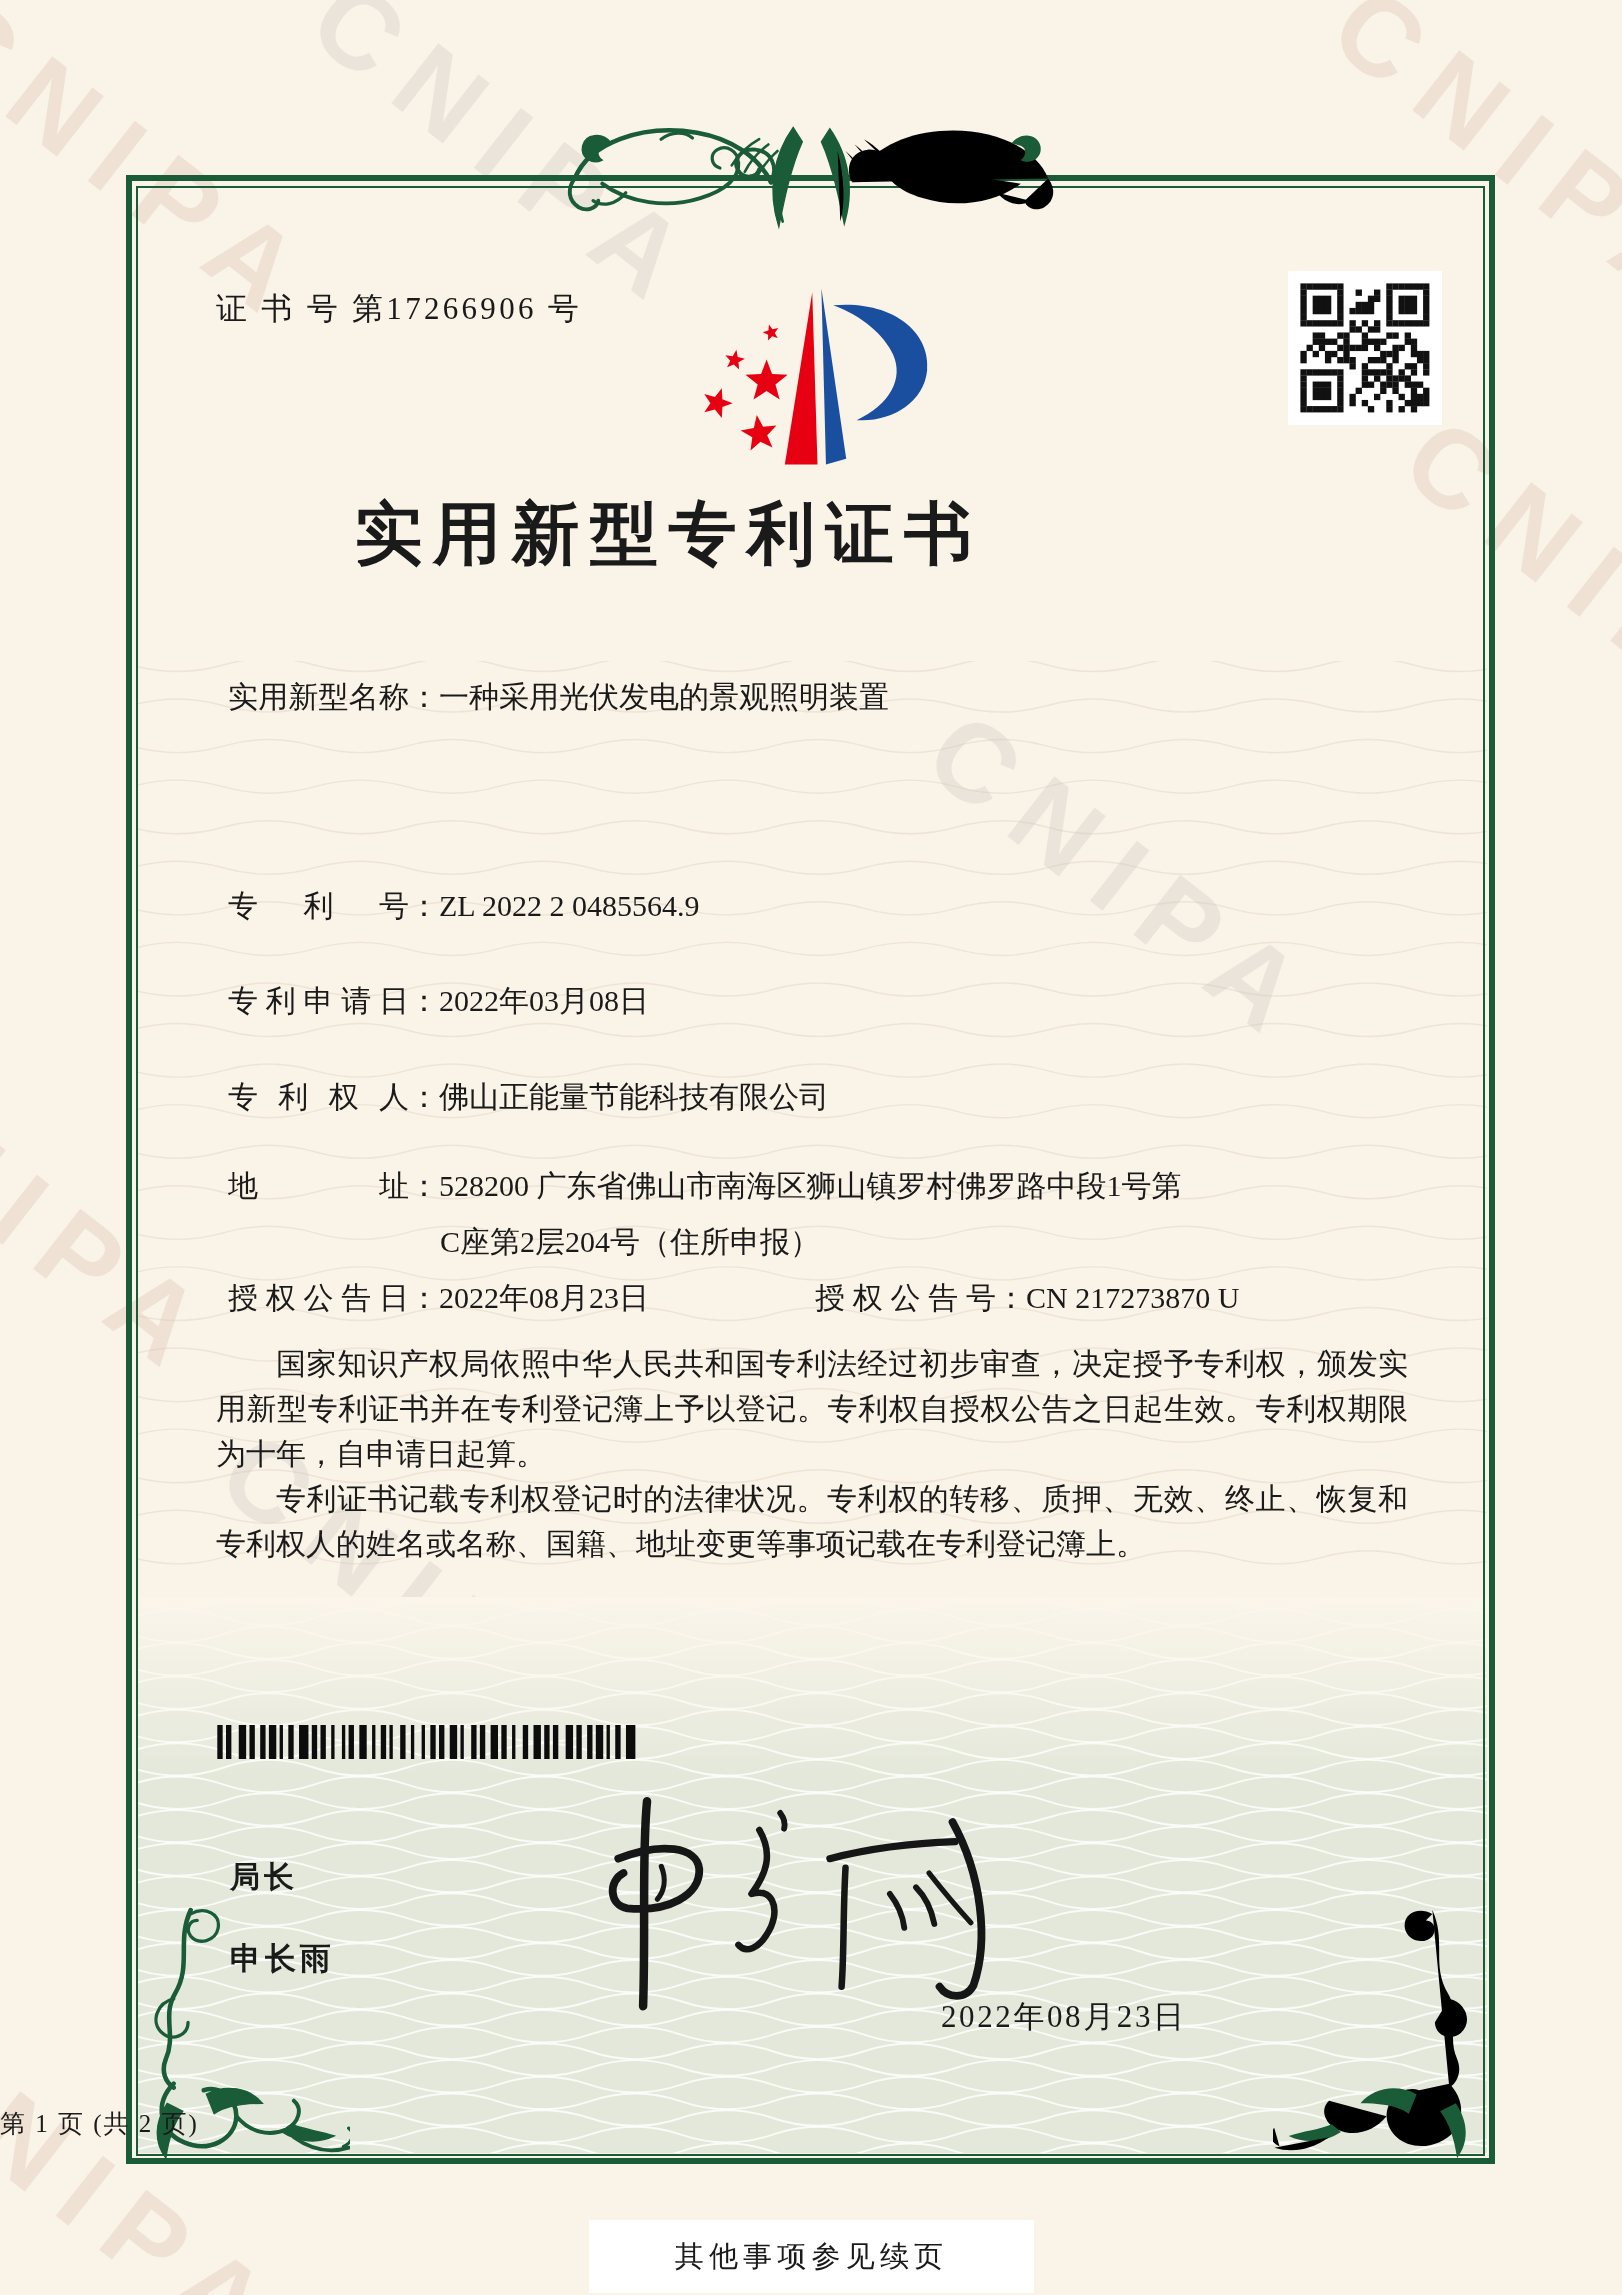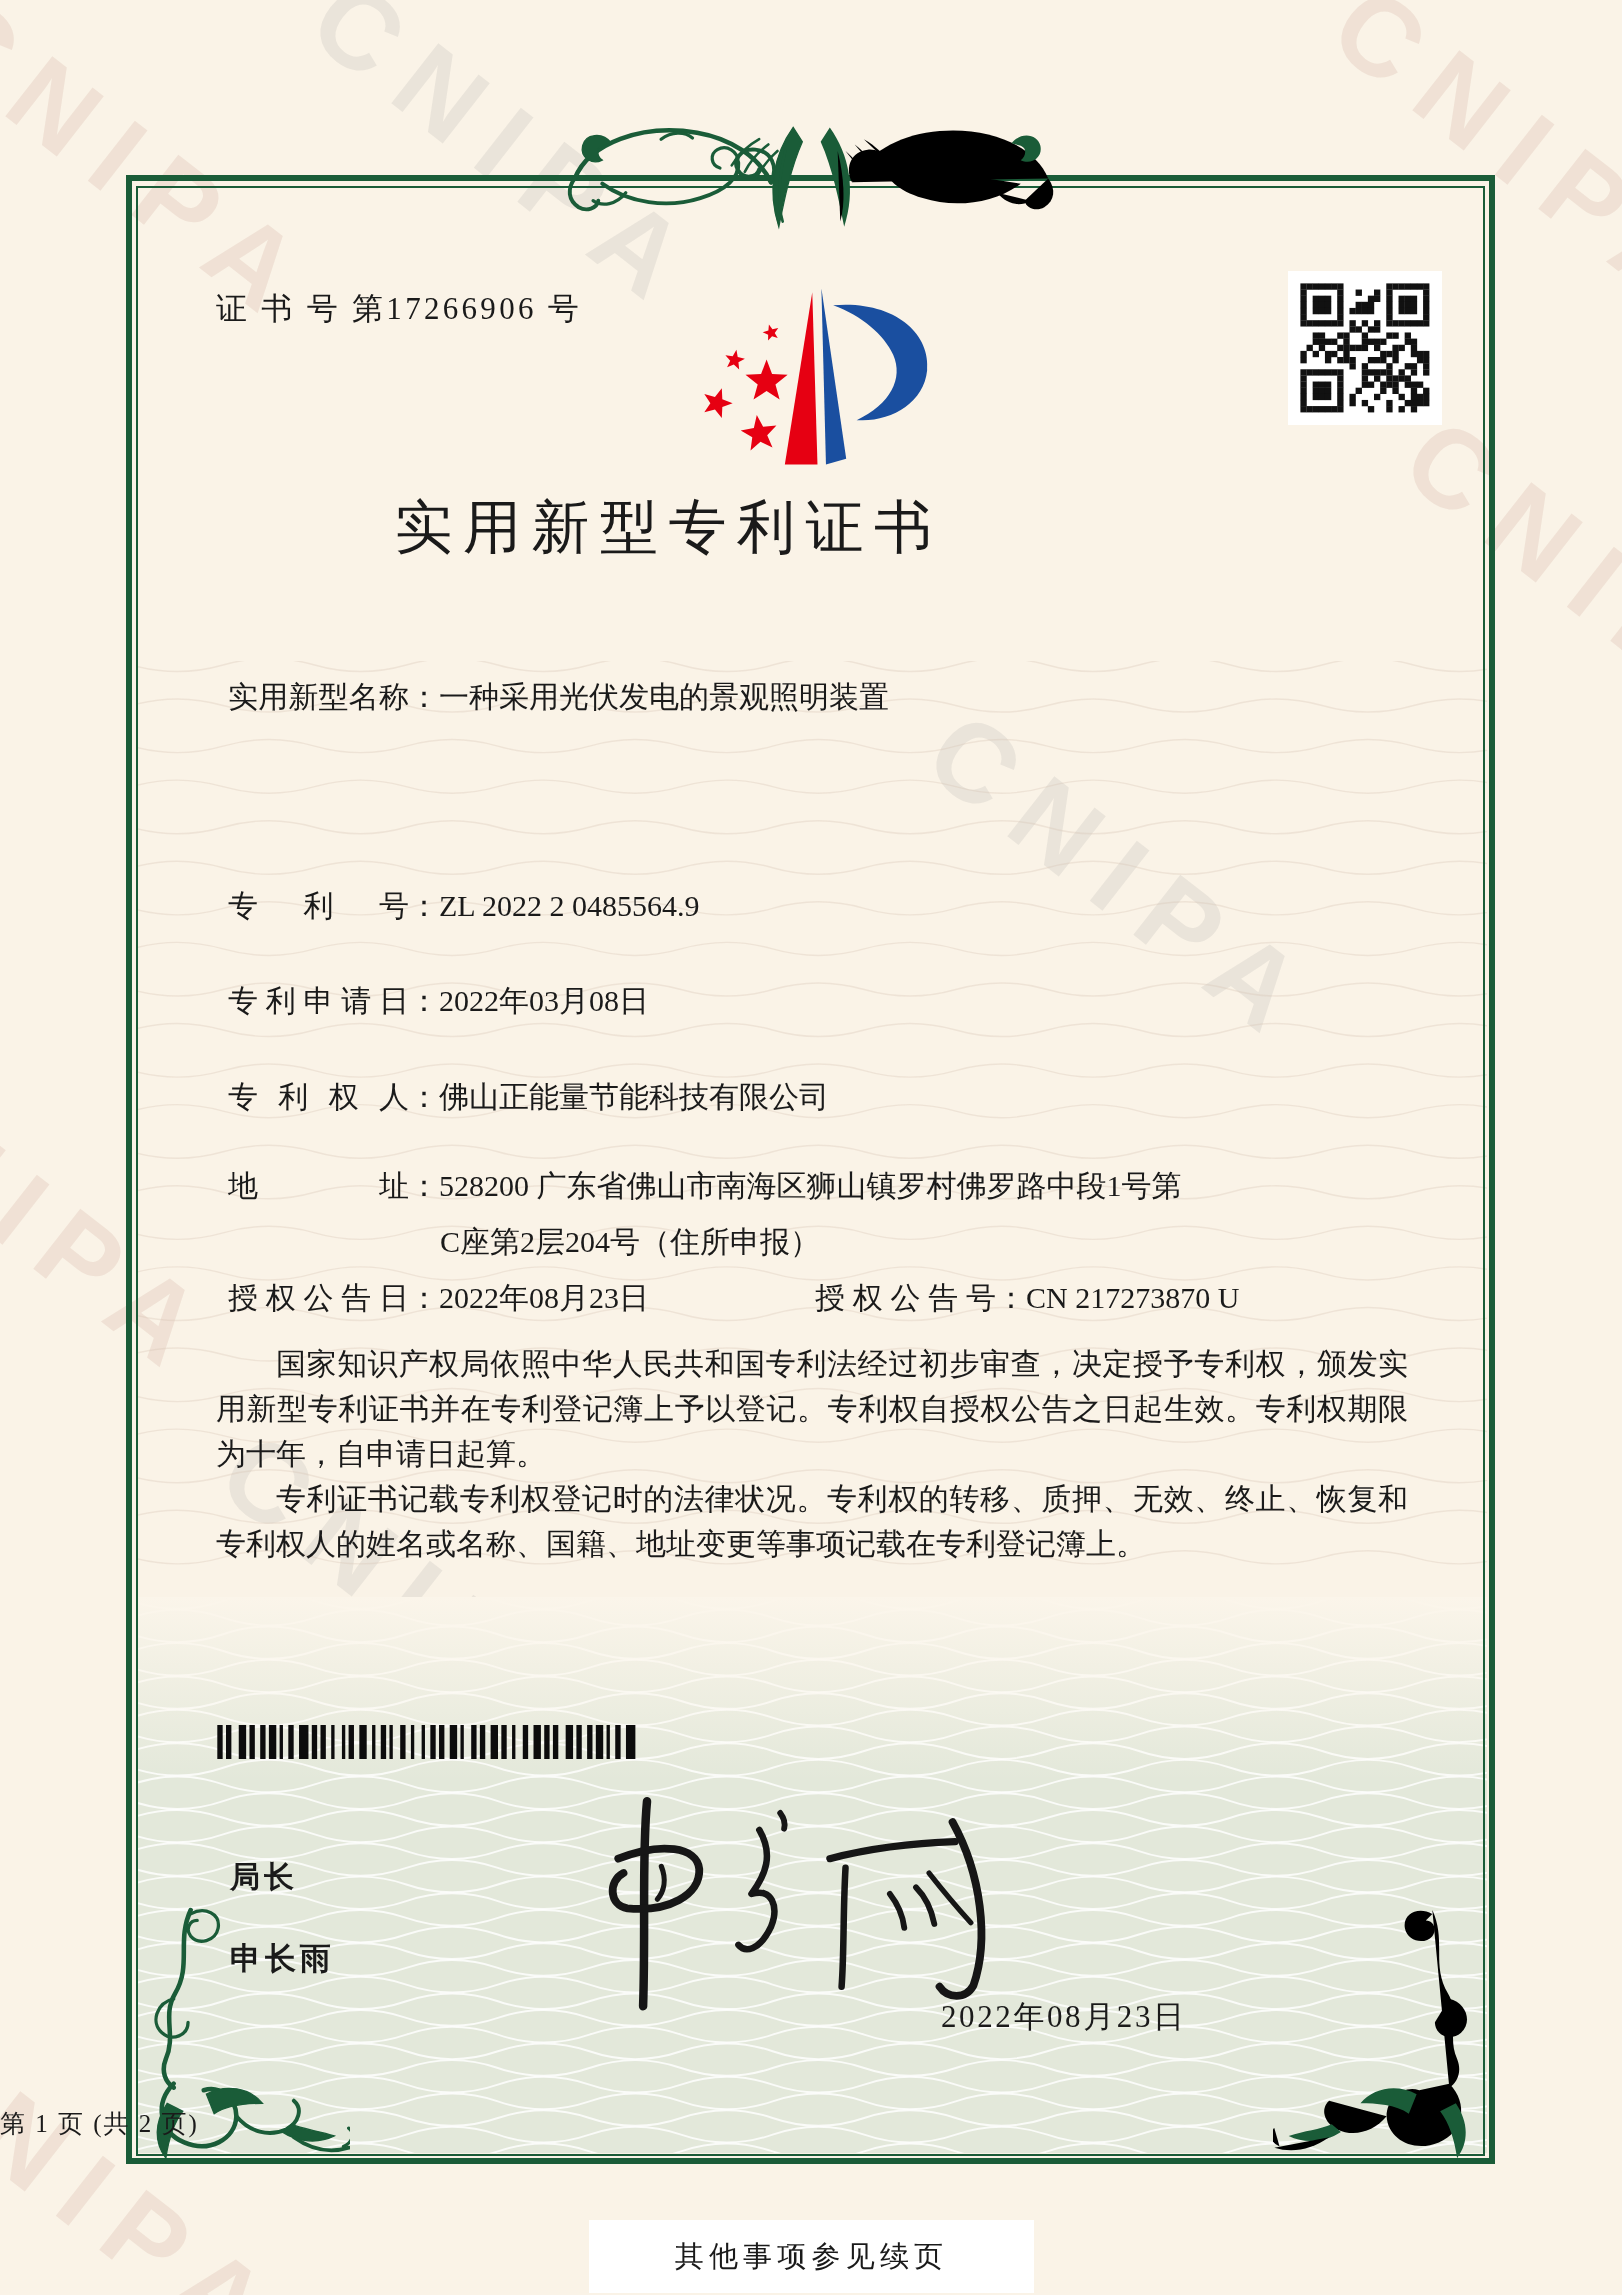--- a/index.html
+++ b/index.html
@@ -32,21 +32,21 @@
   .frame-inner{position:absolute;left:136px;top:186px;width:1345px;height:1966px;
          border:2px solid var(--green);}
   .orn{color:var(--green);}
   
   .wave-panel{position:absolute;left:138px;top:1597px;width:1349px;height:556px;}
   .wave-fade{position:absolute;left:138px;top:1597px;width:1349px;height:183px;
       background:linear-gradient(180deg,#fbf5ea 0%,rgba(251,245,234,0) 100%);}
   
   .cert-no{position:absolute;left:216px;top:288px;font-size:31px;letter-spacing:3.3px;}
   .title{position:absolute;left:0;top:489px;width:1337px;text-align:center;
-         font-size:58px;font-weight:normal;letter-spacing:10.5px;}
+         font-size:68px;font-weight:bold;letter-spacing:10.5px;}
   .frow{position:absolute;left:228px;width:1243px;font-size:30px;line-height:41px;}
   .flbl{display:inline-block;width:181px;text-align:justify;text-align-last:justify;
         vertical-align:top;}
   .fcolon{display:inline-block;vertical-align:top;}
   .fval{display:inline;}
   .pair2{position:absolute;left:587px;top:0;}
   .bodytext{position:absolute;left:216px;top:1341px;width:1192px;}
   .bodytext p{margin:0;font-size:30px;line-height:45px;text-indent:60px;
               text-align:justify;}
   .director-label{position:absolute;left:230px;top:1857px;font-size:30px;font-weight:bold;

